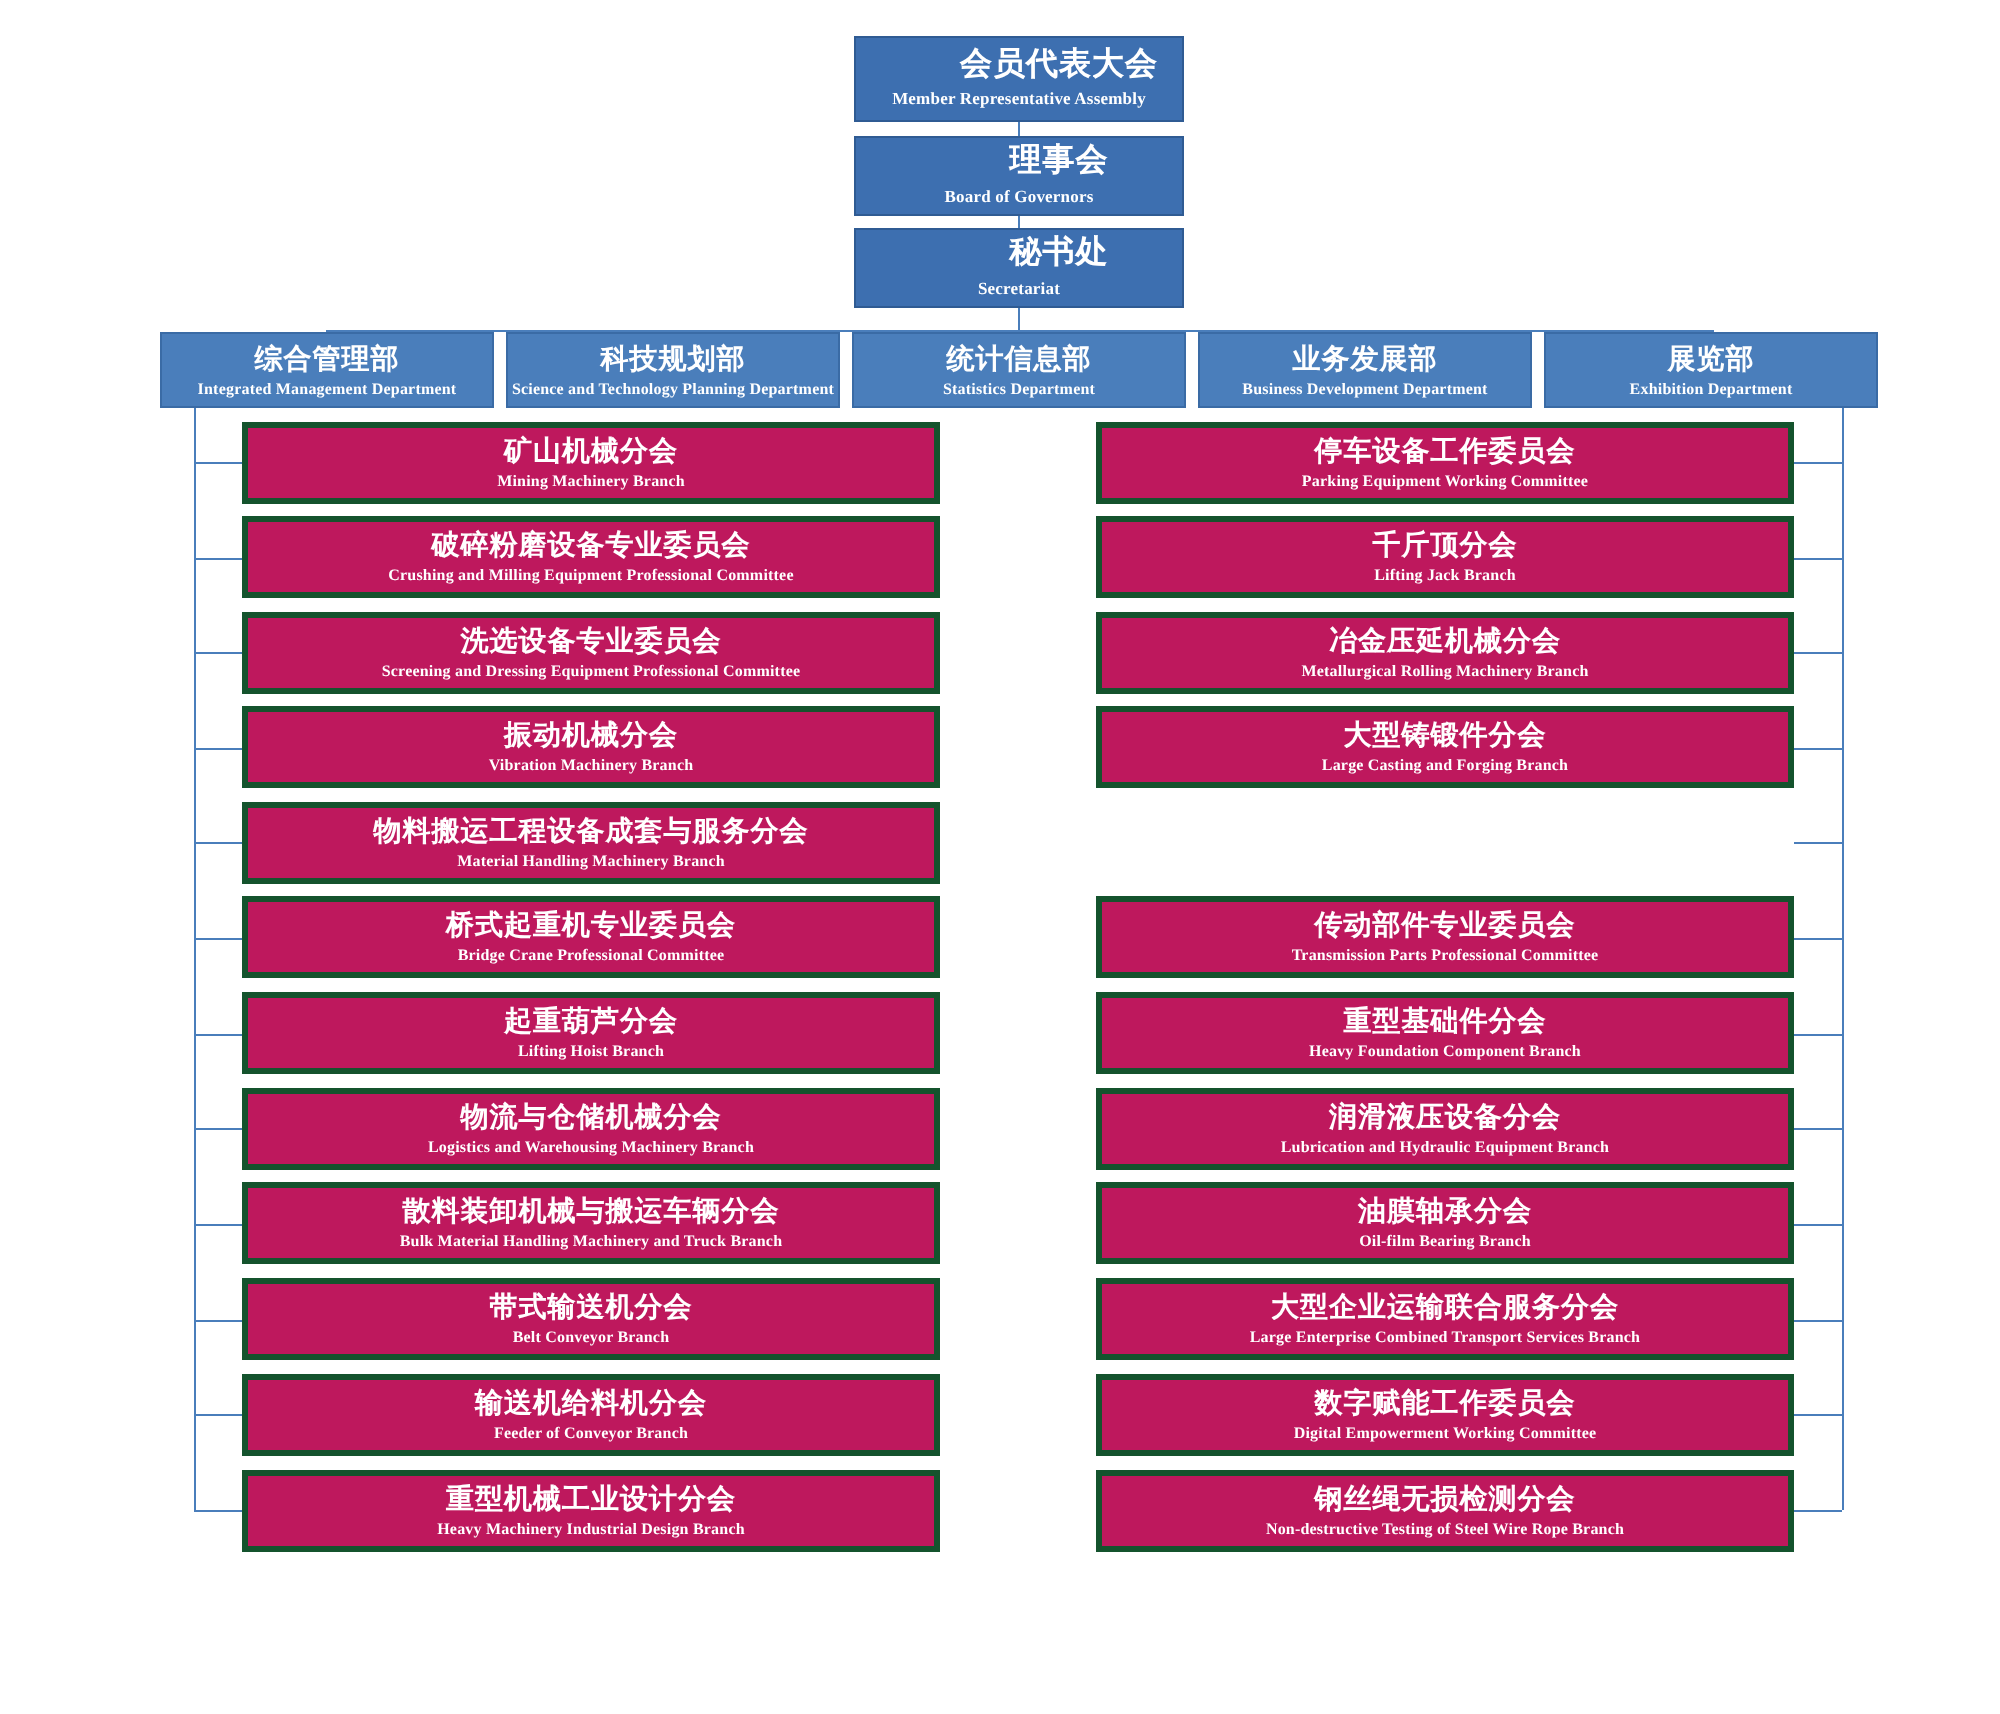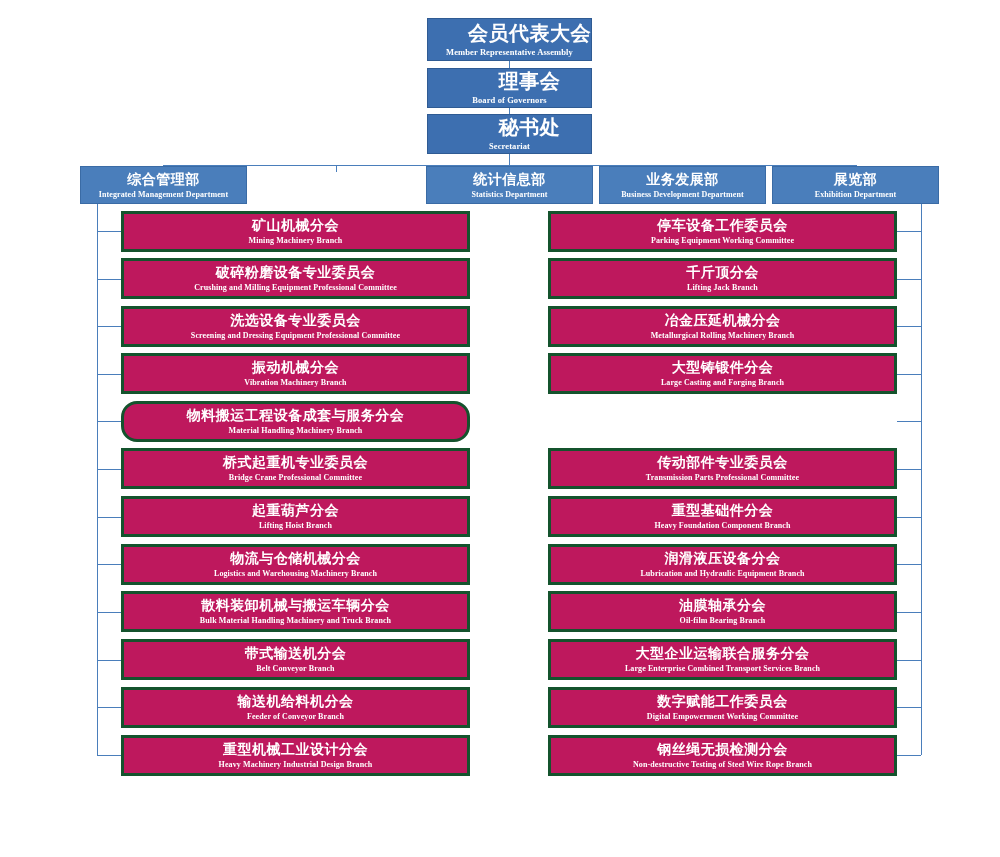--- a/index.html
+++ b/index.html
@@ -43,21 +43,21 @@
     font-weight: bold;
     margin-top: 3px;
     letter-spacing: 0.1px;
   }
 
   
   .top-node {
     background: #3d6fb0;
     border: 1px solid #2f5b93;
   }
-  .top-node .cn { font-size: 20px; margin-left: 40px; }
+  .top-node .cn { font-size: 16px; margin-left: 40px; }
   .top-node .en { font-size: 8.5px; }
 
   
   .dept {
     background: #4a7ebb;
     border: 1px solid #3a6ba5;
   }
   .dept .cn { font-size: 14px; }
   .dept .en { font-size: 8px; }
 
@@ -137,20 +137,24 @@
 
   <div class="box top-node" style="left:427px; top:114px; width:165px; height:40px;">
     <span class="cn">秘书处</span>
     <span class="en">Secretariat</span>
   </div>
 
   <div class="box dept" style="left:80px; top:166px; width:167px; height:38px;">
     <span class="cn">综合管理部</span>
     <span class="en">Integrated Management Department</span>
   </div>
+  <div class="box dept" style="left:253px; top:166px; width:167px; height:38px;">
+    <span class="cn">科技规划部</span>
+    <span class="en">Science and Technology Planning Department</span>
+  </div>
   <div class="box dept" style="left:426px; top:166px; width:167px; height:38px;">
     <span class="cn">统计信息部</span>
     <span class="en">Statistics Department</span>
   </div>
   <div class="box dept" style="left:599px; top:166px; width:167px; height:38px;">
     <span class="cn">业务发展部</span>
     <span class="en">Business Development Department</span>
   </div>
   <div class="box dept" style="left:772px; top:166px; width:167px; height:38px;">
     <span class="cn">展览部</span>
@@ -166,21 +170,21 @@
     <span class="en">Crushing and Milling Equipment Professional Committee</span>
   </div>
   <div class="box branch" style="left:121px; top:306px; width:349px; height:41px;">
     <span class="cn">洗选设备专业委员会</span>
     <span class="en">Screening and Dressing Equipment Professional Committee</span>
   </div>
   <div class="box branch" style="left:121px; top:353px; width:349px; height:41px;">
     <span class="cn">振动机械分会</span>
     <span class="en">Vibration Machinery Branch</span>
   </div>
-  <div class="box branch" style="left:121px; top:401px; width:349px; height:41px;border-radius:16px;">
+  <div class="box branch" style="left:121px; top:401px; width:349px; height:41px;">
     <span class="cn">物料搬运工程设备成套与服务分会</span>
     <span class="en">Material Handling Machinery Branch</span>
   </div>
   <div class="box branch" style="left:121px; top:448px; width:349px; height:41px;">
     <span class="cn">桥式起重机专业委员会</span>
     <span class="en">Bridge Crane Professional Committee</span>
   </div>
   <div class="box branch" style="left:121px; top:496px; width:349px; height:41px;">
     <span class="cn">起重葫芦分会</span>
     <span class="en">Lifting Hoist Branch</span>

